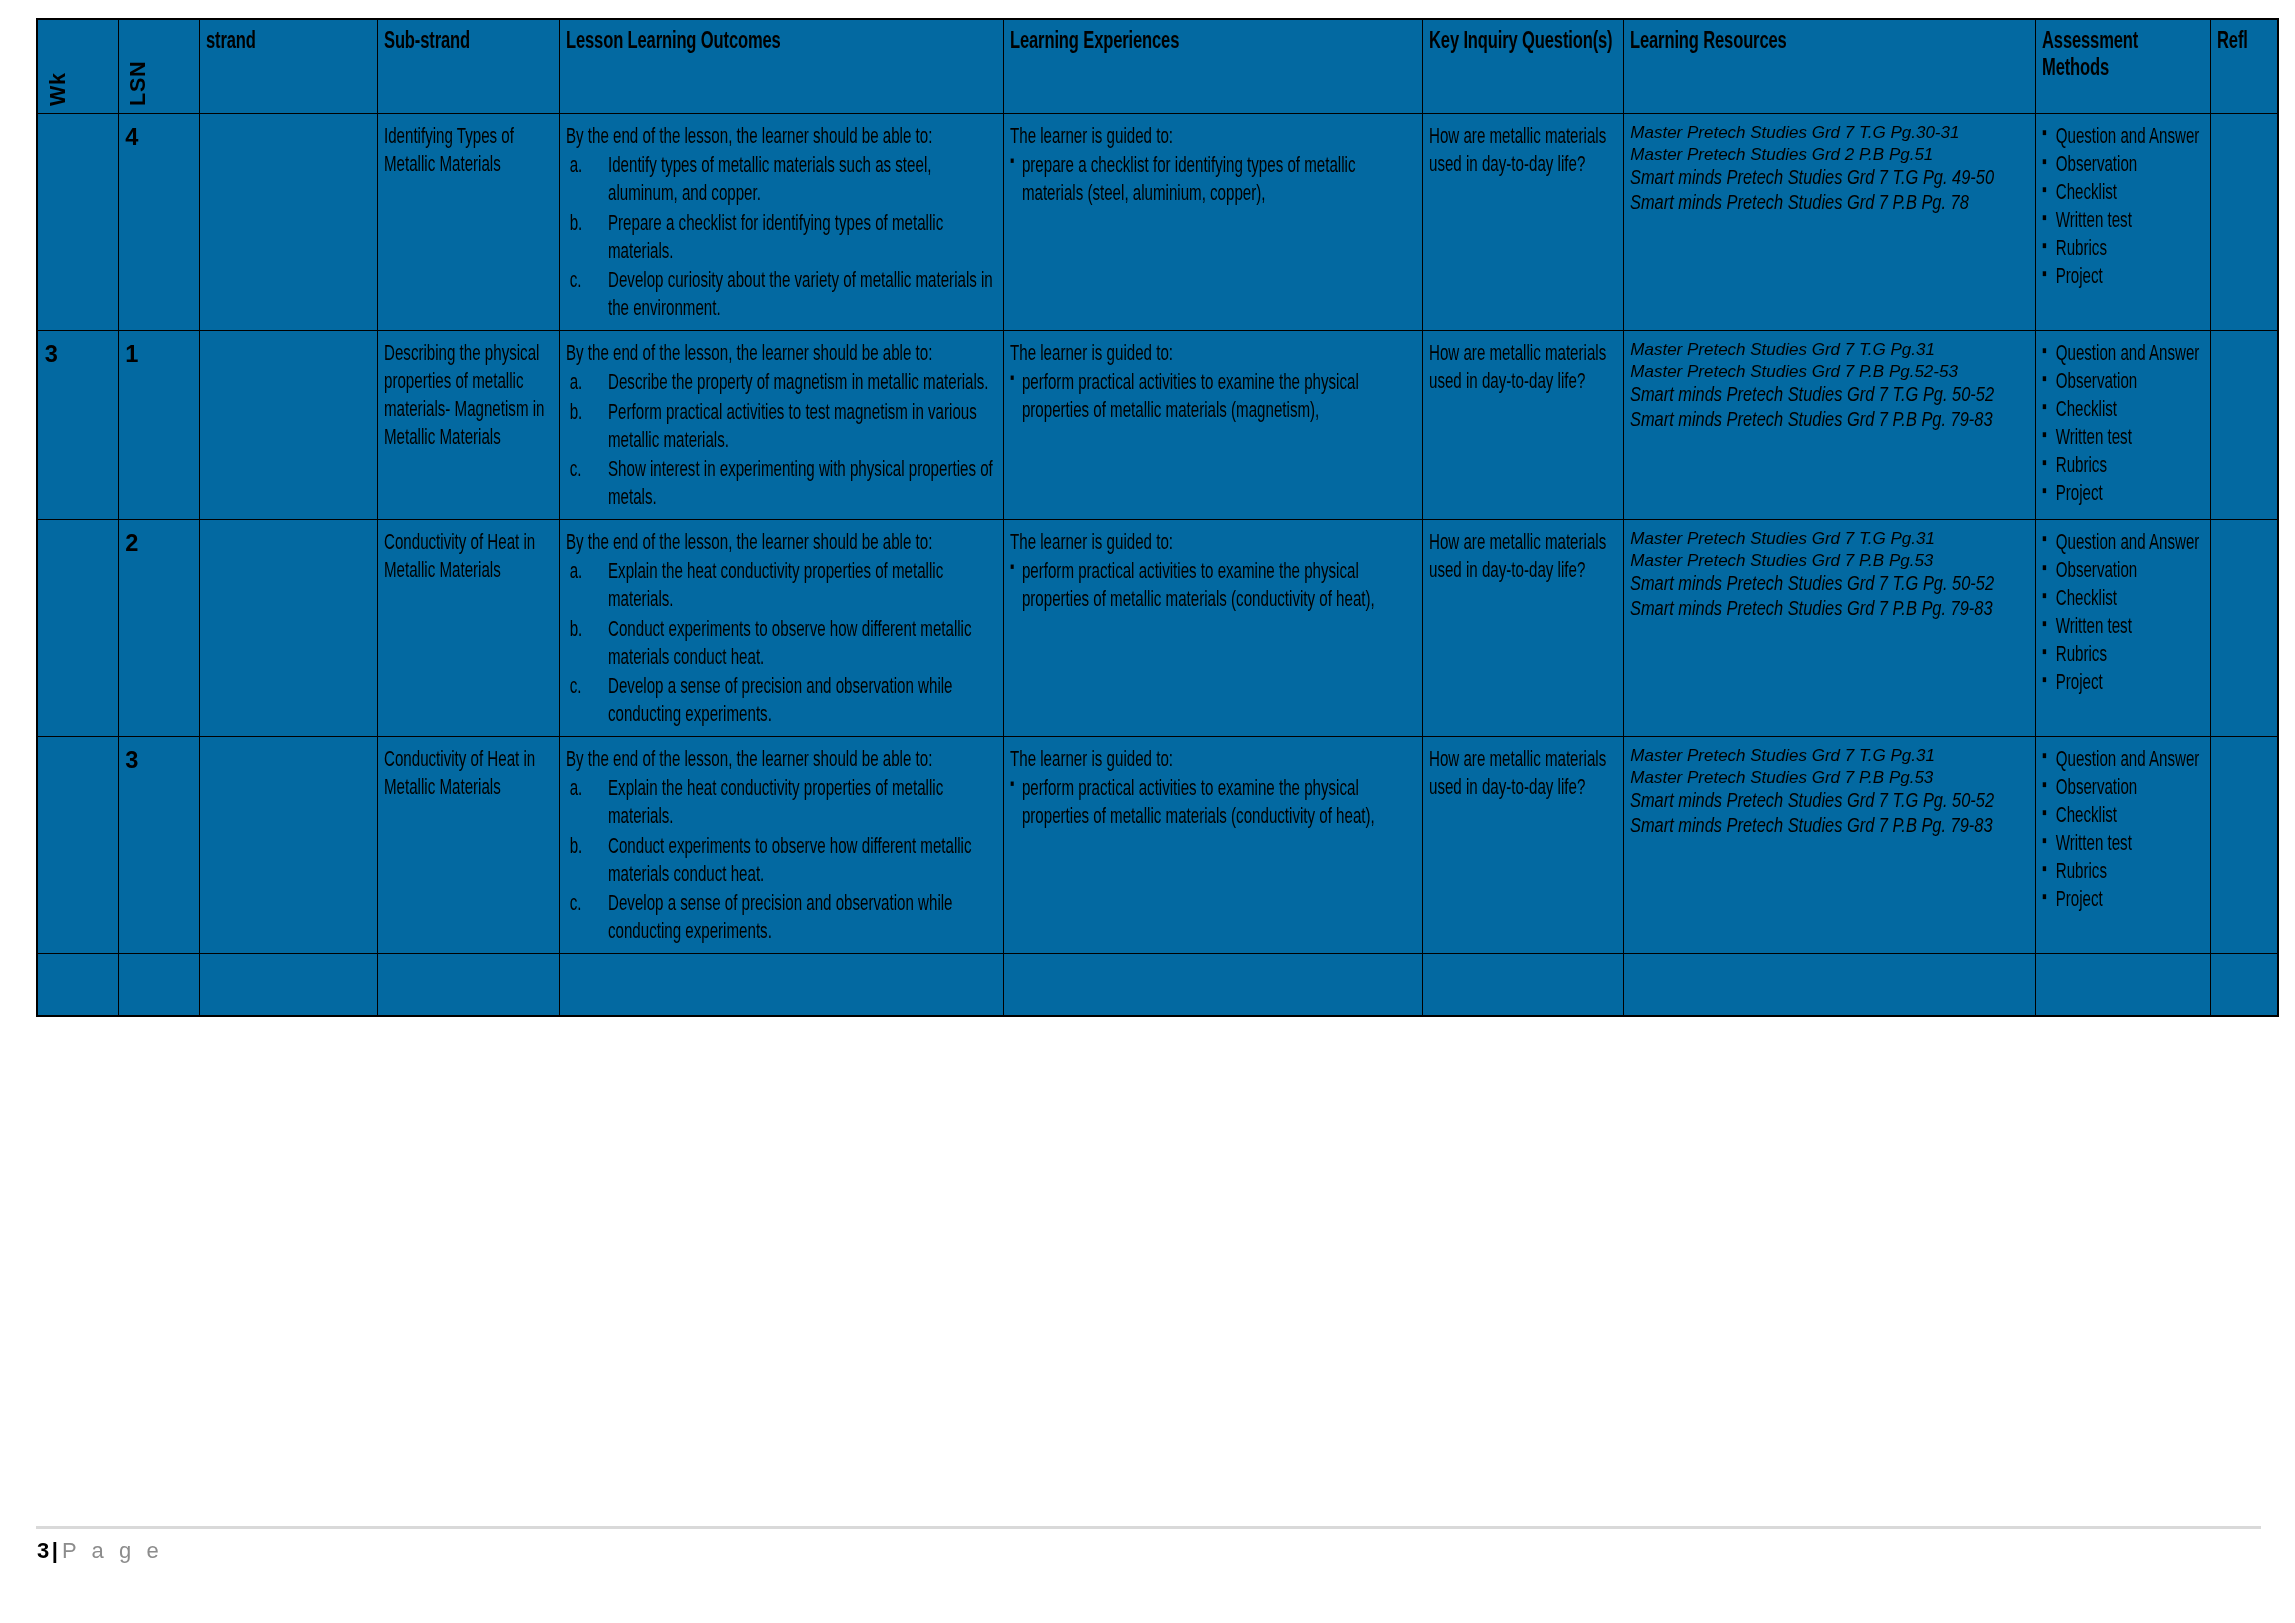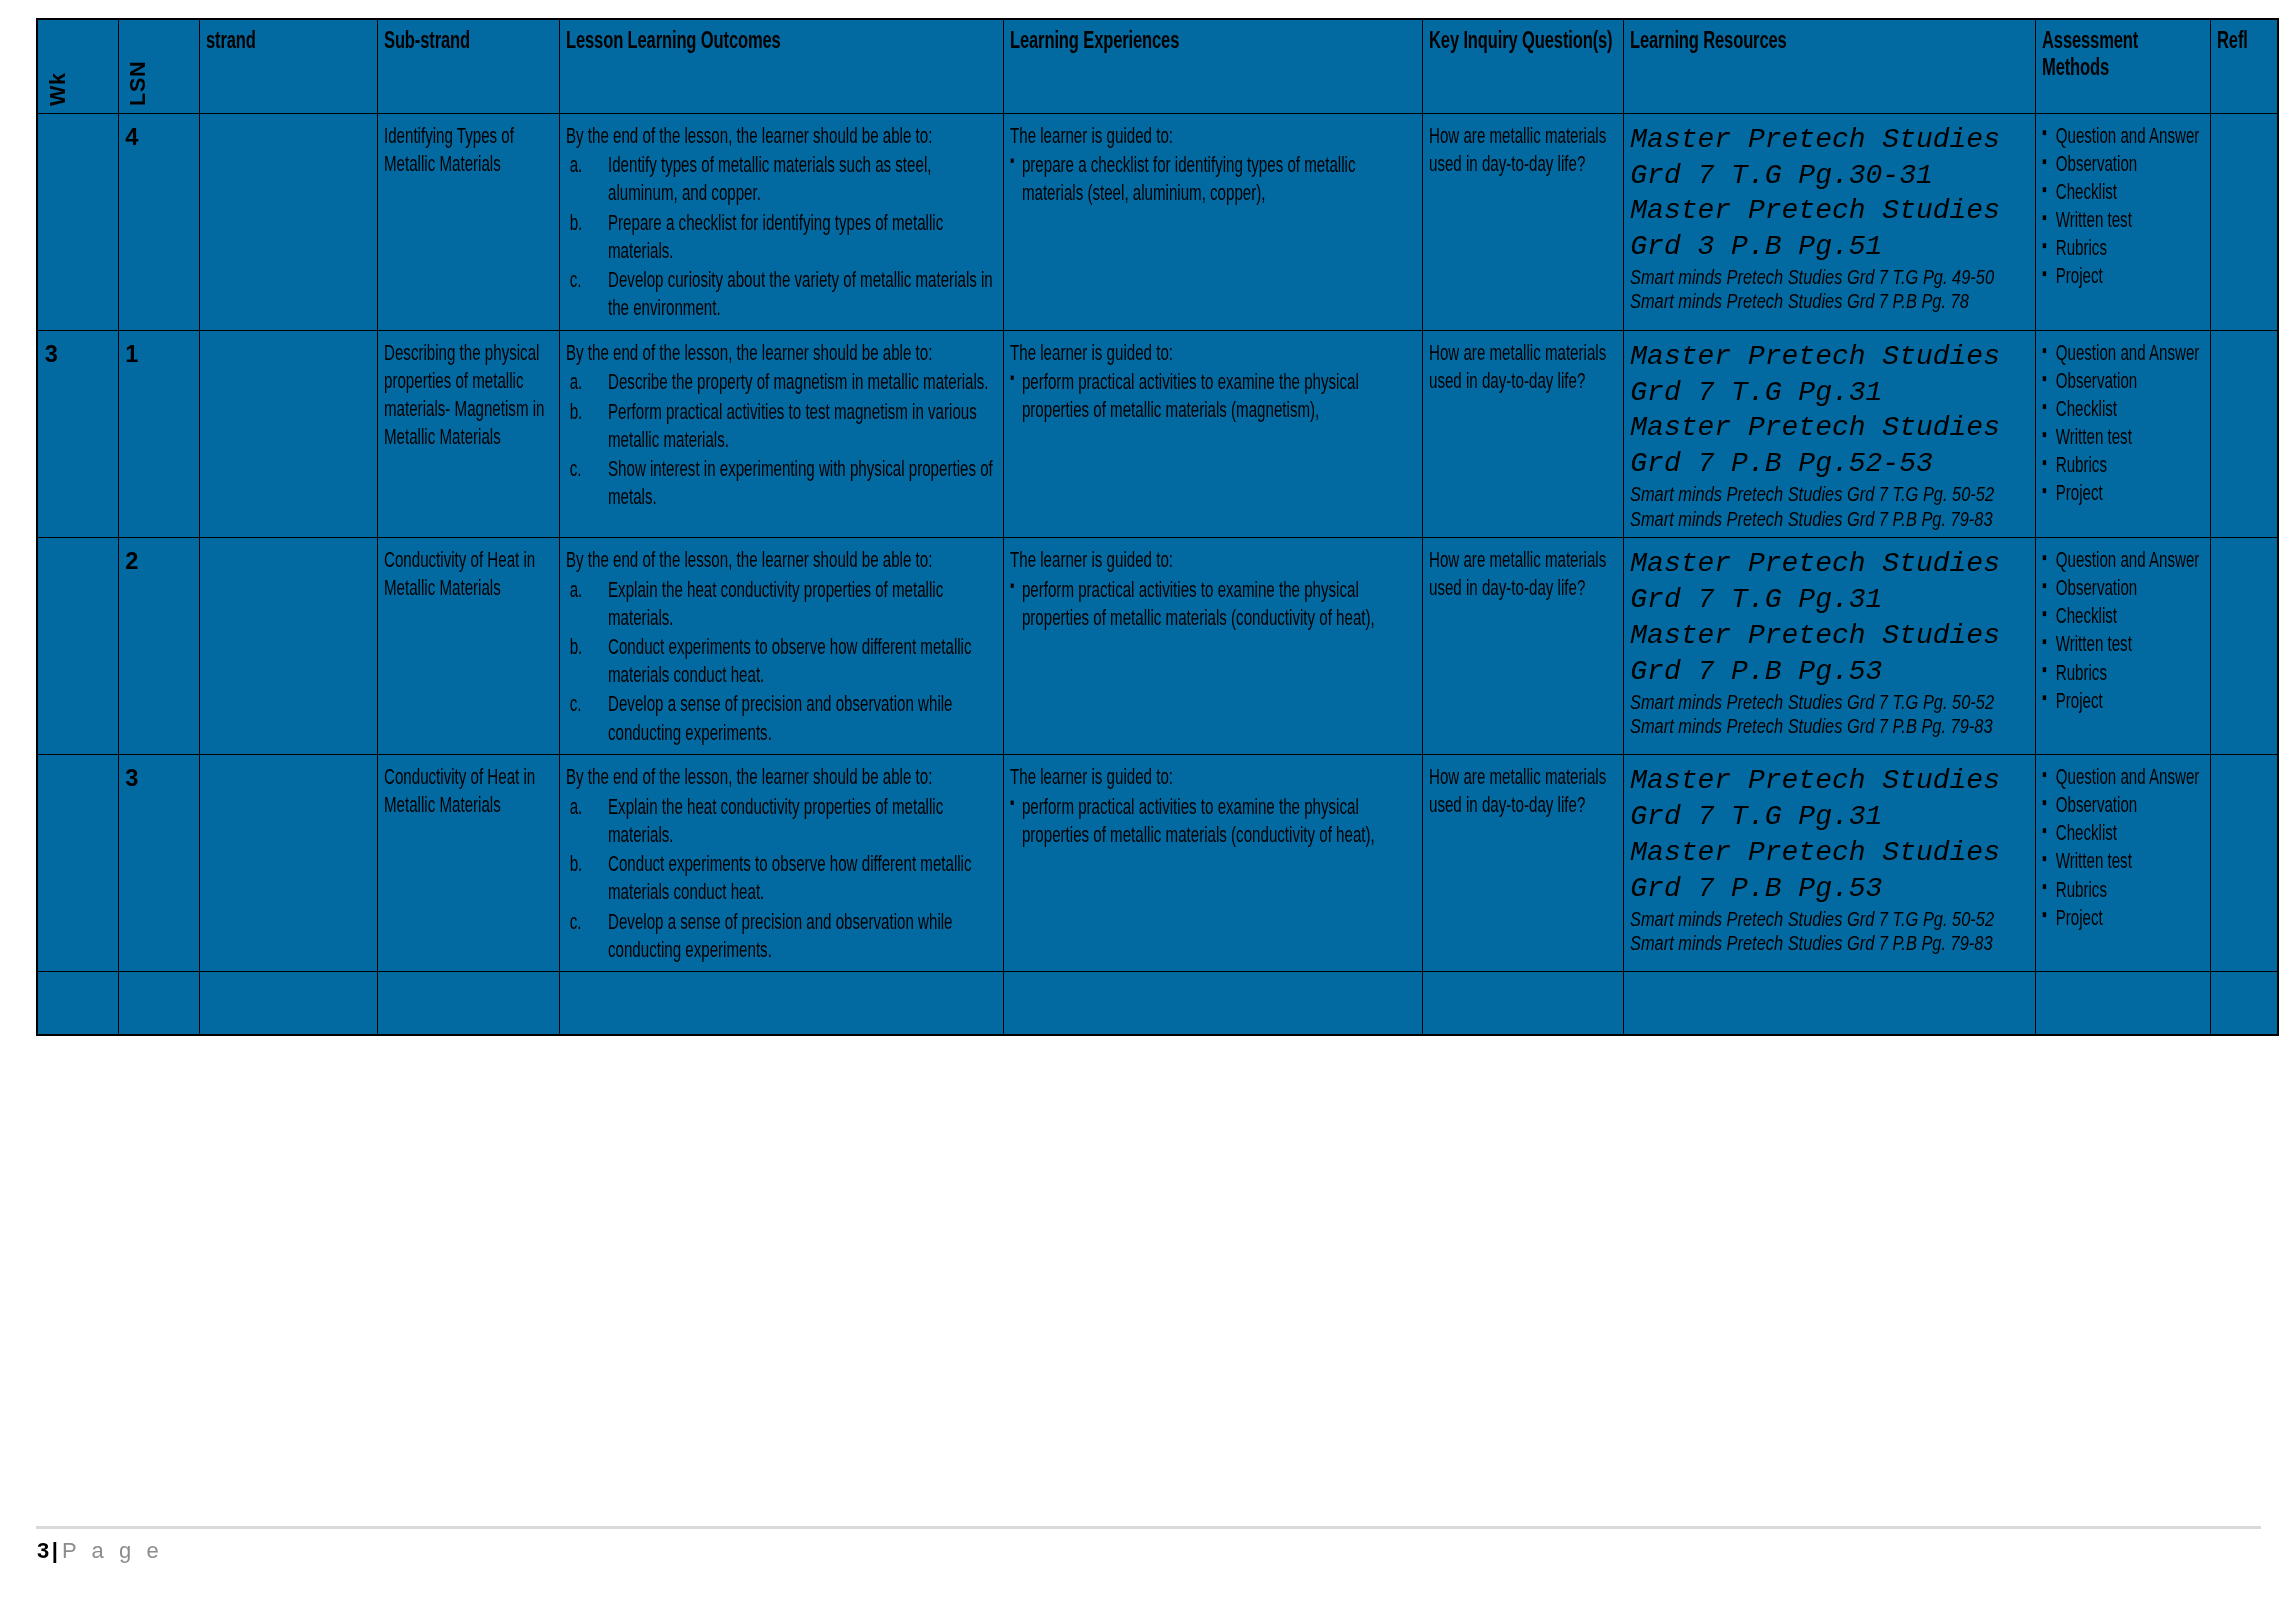--- a/index.html
+++ b/index.html
@@ -144,23 +144,23 @@
     font-size: 19.6px;
   }
 
   ul.bul-exp { margin:0; padding:0; list-style:none; }
   ul.bul-exp > li { position: relative; padding-left: 17px; }
   ul.bul-exp > li:before {
     content: "\25AA";
     position: absolute; left: 0; top: -2px; font-size: 17.7px;
   }
   .res-serif {
-    font-family: Liberation Mono, monospace;
+    font-family: Liberation Sans, sans-serif;
     font-style: italic;
-    font-size: 28px;
+    font-size: 17px;
     line-height: 1.28;
     display: block;
   }
   .res-sans {
     font-family: "Liberation Sans Narrow", "Liberation Sans", sans-serif;
     font-style: italic;
     font-size: 20px;
     line-height: 1.22;
     display: block;
     transform: scaleX(0.82);
@@ -267,21 +267,21 @@
             <span class="cond">
               <span class="intro">The learner is guided to:</span>
               <ul class="bul-exp">
                 <li>prepare a checklist for identifying types of metallic materials (steel, aluminium, copper),</li>
               </ul>
             </span>
           </td>
           <td>
             <span class="cond">How are metallic materials used in day-to-day life?</span>
           </td>
-          <td><span><span class="res-serif">Master Pretech Studies Grd 7 T.G Pg.30-31</span><span class="res-serif">Master Pretech Studies Grd 3 P.B Pg.51</span><span class="res-sans">Smart minds Pretech Studies Grd 7 T.G Pg. 49-50</span><span class="res-sans">Smart minds Pretech Studies Grd 7 P.B Pg. 78</span></span></td>
+          <td><span><span class="res-serif">Master Pretech Studies Grd 7 T.G Pg.30-31</span><span class="res-serif">Master Pretech Studies Grd 2 P.B Pg.51</span><span class="res-sans">Smart minds Pretech Studies Grd 7 T.G Pg. 49-50</span><span class="res-sans">Smart minds Pretech Studies Grd 7 P.B Pg. 78</span></span></td>
           <td>
             <span class="cond">
               <ul class="bul">
                 <li class="asm-li">Question and Answer</li>
                 <li class="asm-li">Observation</li>
                 <li class="asm-li">Checklist</li>
                 <li class="asm-li">Written test</li>
                 <li class="asm-li">Rubrics</li>
                 <li class="asm-li">Project</li>
               </ul>

